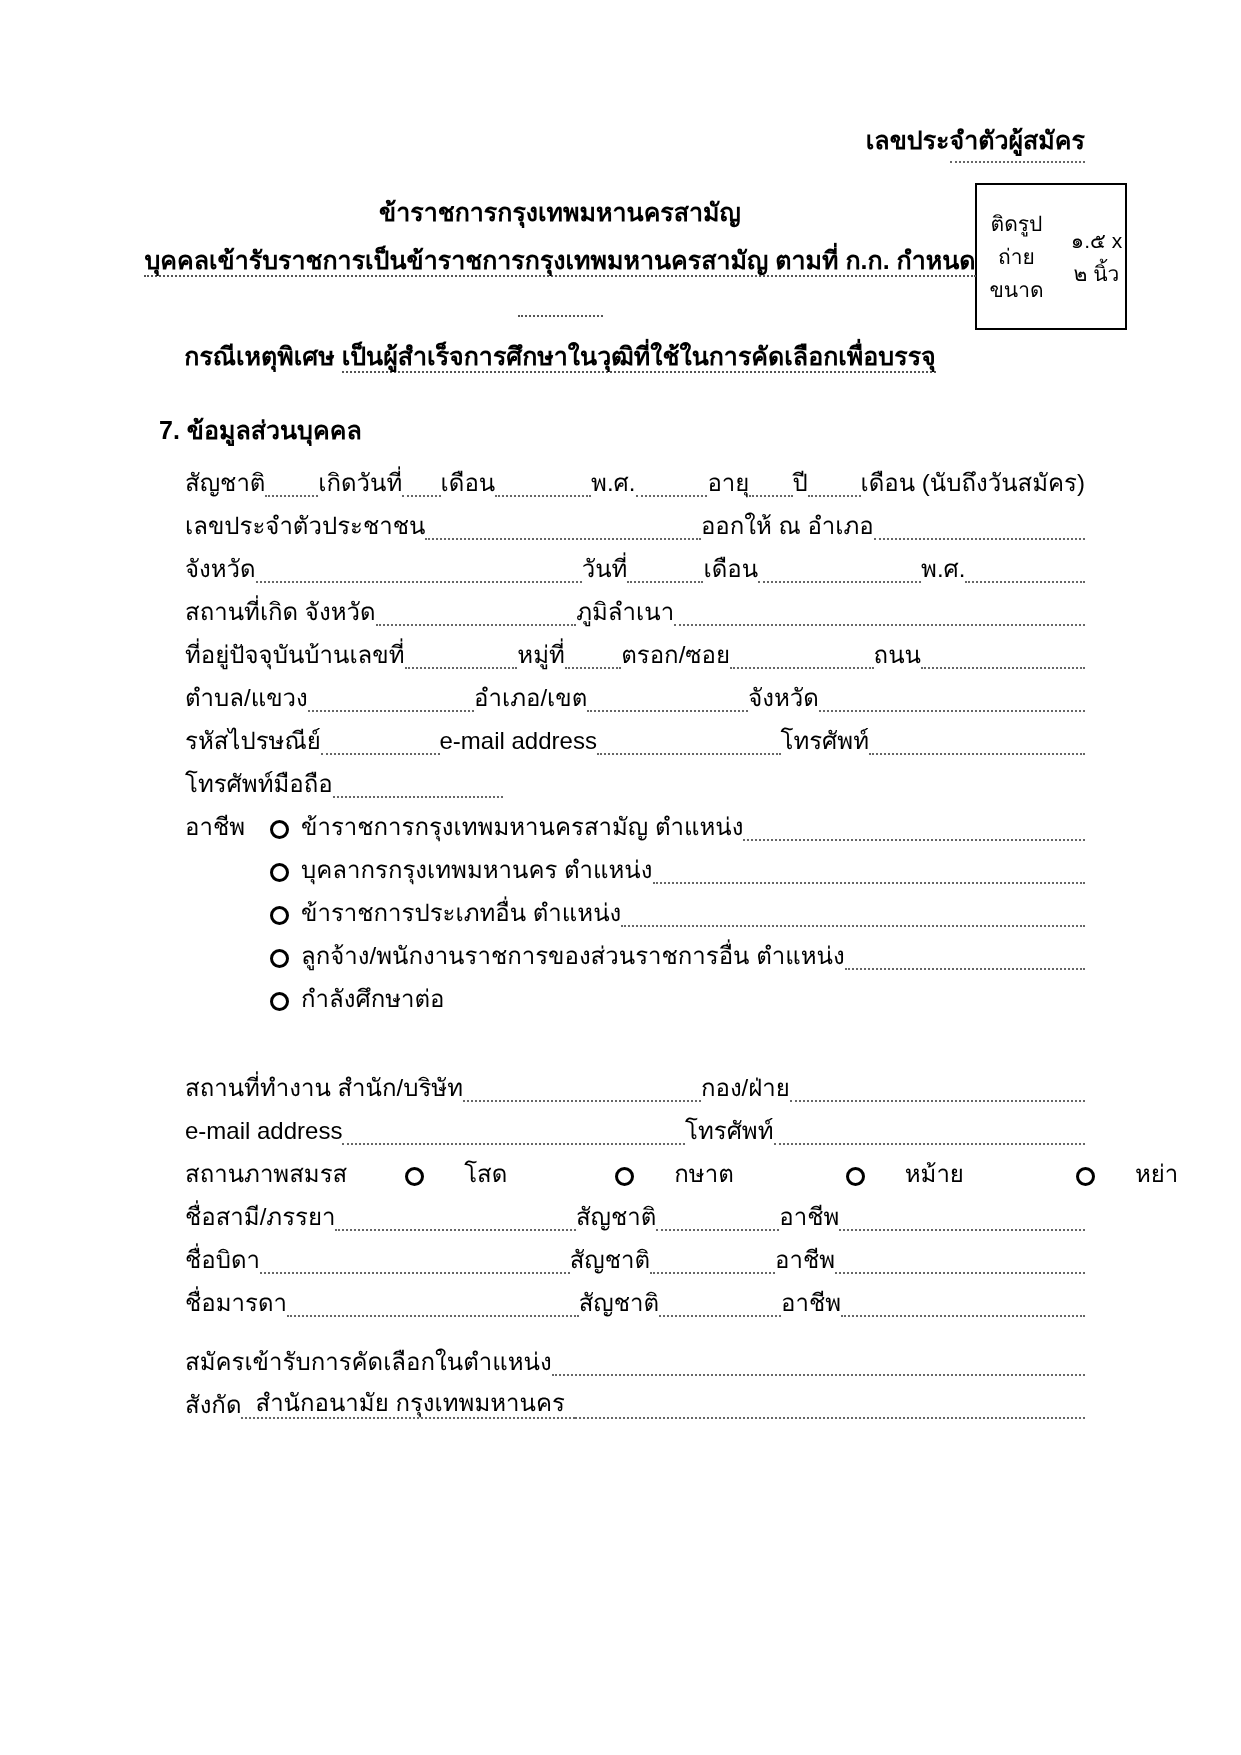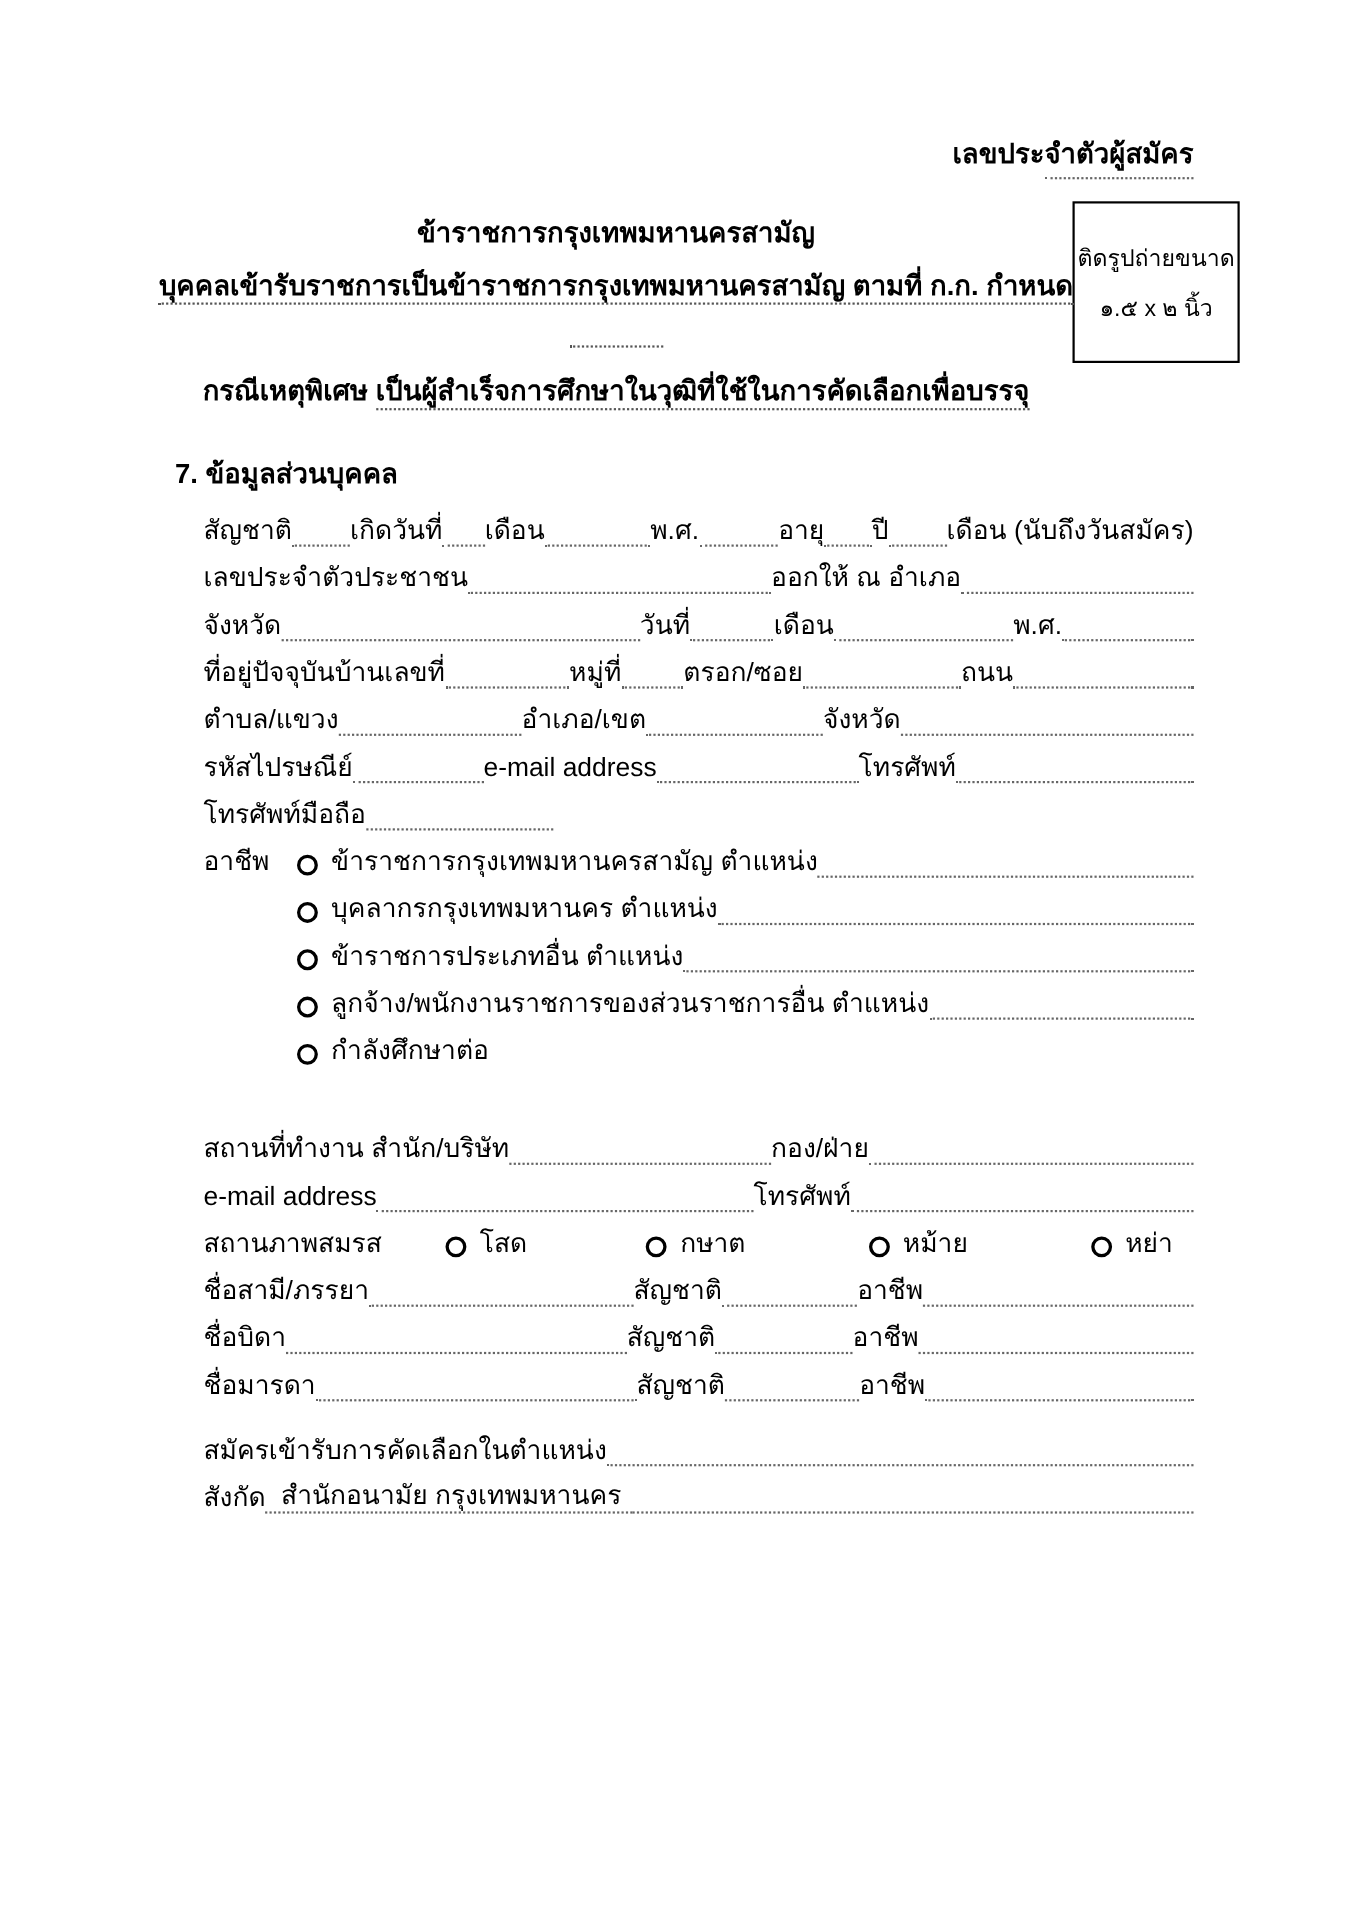--- a/index.html
+++ b/index.html
@@ -13,21 +13,21 @@
   }
   .applicant-line{
     position:absolute;top:126px;right:156px;
     display:flex;align-items:flex-end;
     font-weight:bold;font-size:25px;line-height:1.15;flex-direction:column;
   }
   .applicant-line .dots{width:135px;}
   .photo-box{
     position:absolute;left:975px;top:183px;width:152px;height:147px;
     border:2px solid #000;box-sizing:border-box;
-    display:flex;flex-direction:column;justify-content:center;align-items:center;
+    display:flex;justify-content:center;align-items:center;
     gap:12px;font-size:21px;text-align:center;
   }
   .title-block{
     position:absolute;left:140px;top:188px;width:840px;
     text-align:center;font-weight:bold;font-size:25px;line-height:48px;
   }
   .u{border-bottom:2px dotted #555;padding-bottom:1px;}
   .u-trail{display:inline-block;width:85px;border-bottom:2px dotted #555;height:1px;}
   .t3-prefix{margin-right:7px;}
   .body-block{
@@ -52,21 +52,21 @@
     border-bottom:2px dotted #666;
     padding:0 10px 0 14px;flex:0 0 auto;
   }
   .radio{
     flex:0 0 auto;width:19px;height:19px;
     border:3px solid #000;border-radius:50%;
     margin:0 12px 2px 0;box-sizing:border-box;
   }
   .occ-label{flex:0 0 85px;}
   .occ-indent{flex:0 0 85px;}
-  .mgroup{display:flex;align-items:flex-end;}
+  .mgroup{display:flex;align-items:flex-end;gap:28px;}
   .gap-large{height:46px;}
   .gap-small{height:16px;}
 </style>
 </head>
 <body>
 
 <div class="page">
 
   <div class="applicant-line">
     <span class="lbl">เลขประจำตัวผู้สมัคร</span>
@@ -116,20 +116,26 @@
       <span class="lbl">จังหวัด</span>
       <span class="dots" style="flex-grow:300"></span>
       <span class="lbl">วันที่</span>
       <span class="dots" style="flex-grow:70"></span>
       <span class="lbl">เดือน</span>
       <span class="dots" style="flex-grow:150"></span>
       <span class="lbl">พ.ศ.</span>
       <span class="dots" style="flex-grow:110"></span>
     </div>
 
+    <div class="fline">
+      <span class="lbl">สถานที่เกิด จังหวัด</span>
+      <span class="dots" style="flex-grow:210"></span>
+      <span class="lbl">ภูมิลำเนา</span>
+      <span class="dots" style="flex-grow:430"></span>
+    </div>
 
     <div class="fline">
       <span class="lbl">ที่อยู่ปัจจุบันบ้านเลขที่</span>
       <span class="dots" style="flex-grow:110"></span>
       <span class="lbl">หมู่ที่</span>
       <span class="dots" style="flex-grow:55"></span>
       <span class="lbl">ตรอก/ซอย</span>
       <span class="dots" style="flex-grow:140"></span>
       <span class="lbl">ถนน</span>
       <span class="dots" style="flex-grow:160"></span>

